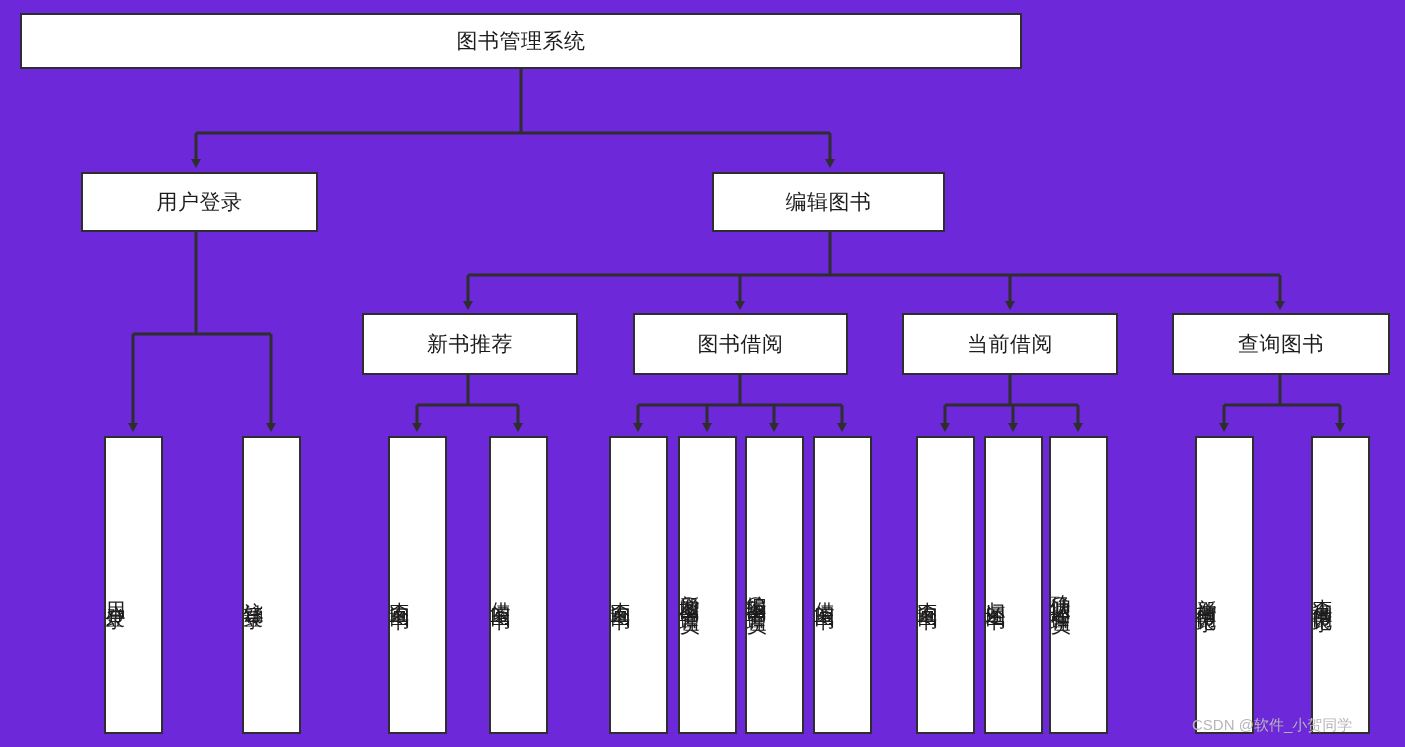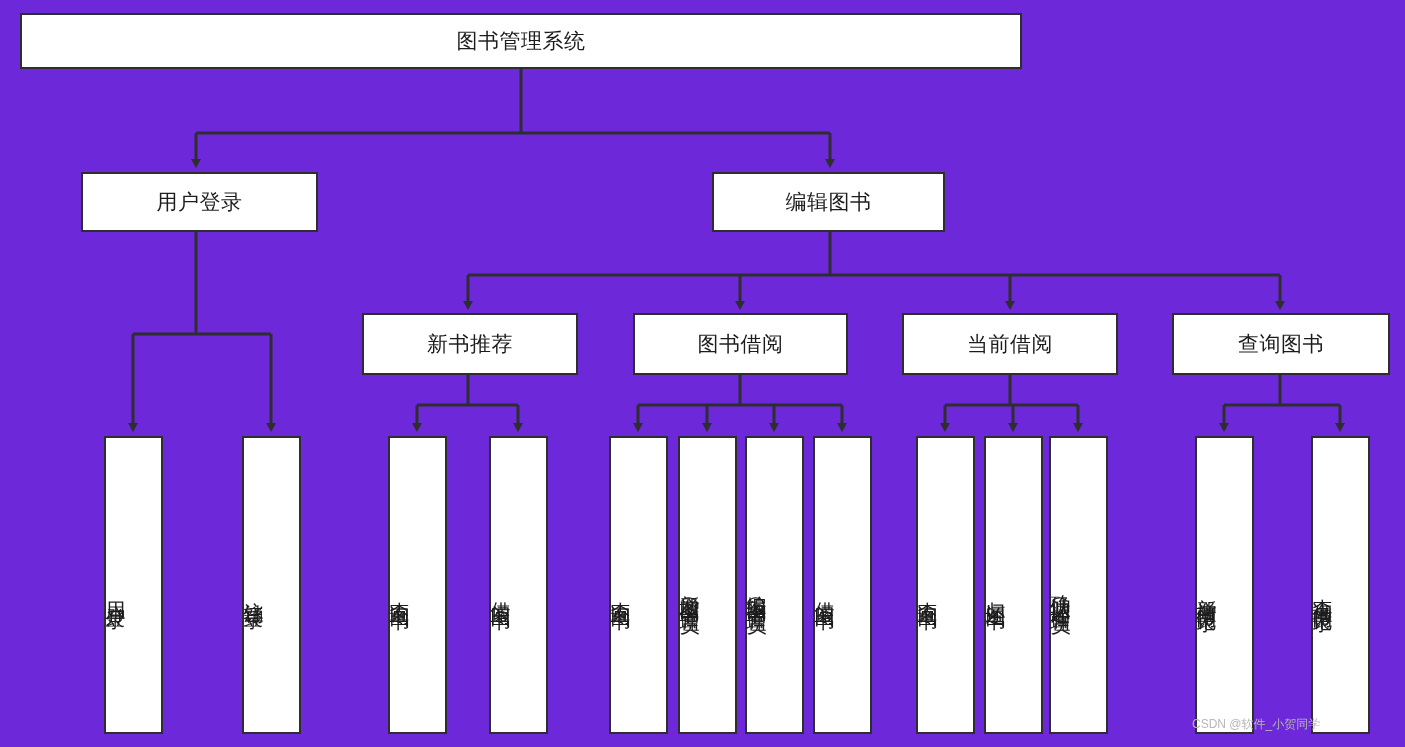--- a/index.html
+++ b/index.html
@@ -53,21 +53,21 @@
   .node-vertical .node-label {
     writing-mode: vertical-rl;
     text-orientation: upright;
     font-size: 20px;
     letter-spacing: 3px;
     line-height: 1;
   }
   .watermark {
     position: absolute;
     font-family: "Liberation Sans", sans-serif;
-    font-size: 12px;
+    font-size: 15px;
     color: #b7b7b7;
     white-space: nowrap;
     user-select: none;
   }
 </style>
 </head>
 <body>
 
 <div id="diagram-root">
 

